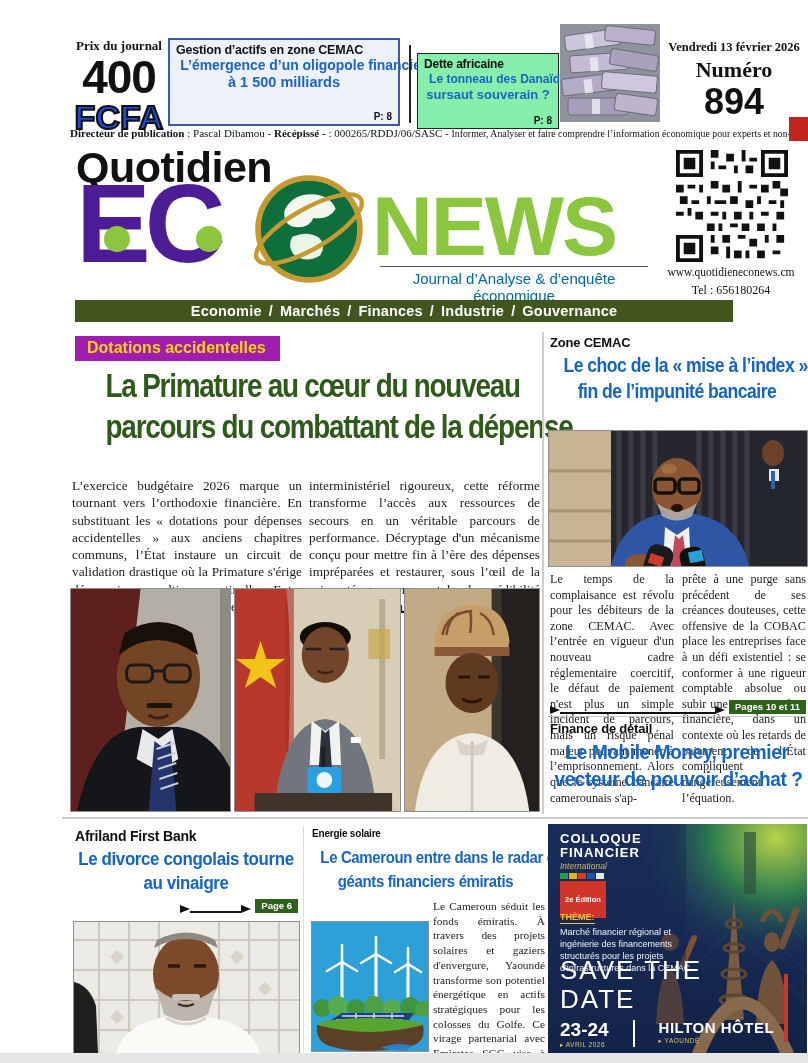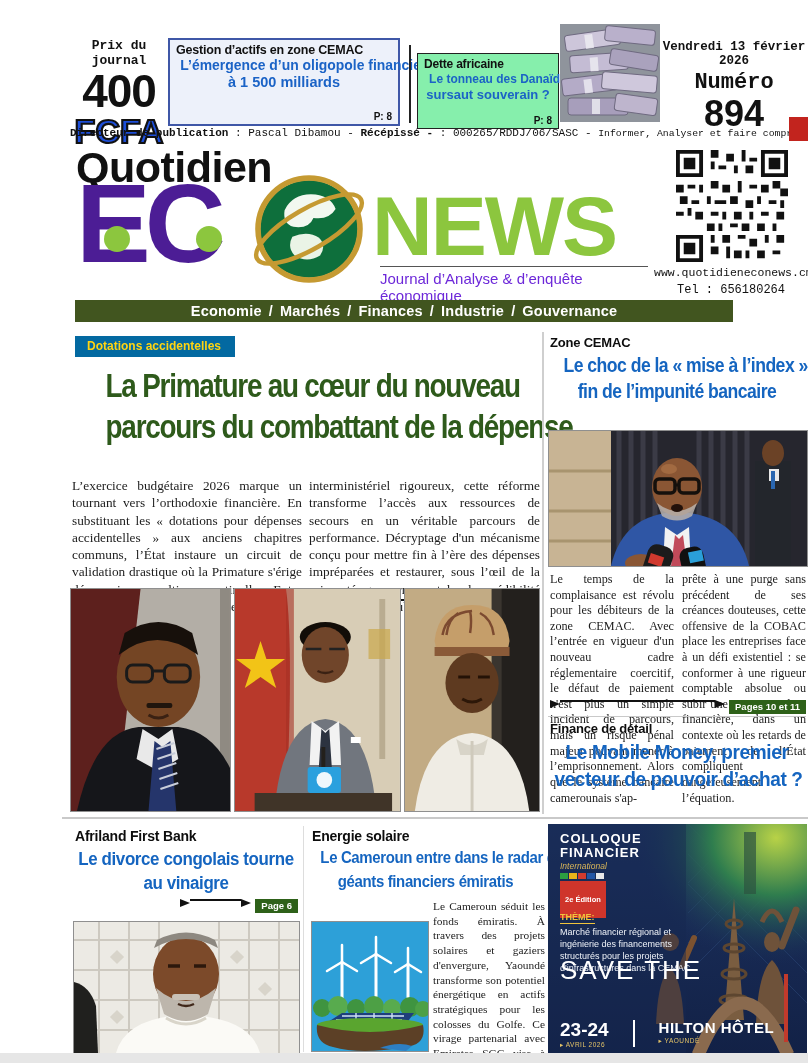--- a/index.html
+++ b/index.html
@@ -1,40 +1,40 @@
 <!DOCTYPE html>
 <html lang="fr"><head>
 <meta charset="utf-8">
 <style>
   html,body{margin:0;padding:0;background:#f1f1f1;}
   .page{position:relative;width:808px;height:1063px;background:#ffffff;overflow:hidden;
         font-family:"Liberation Sans",sans-serif;color:#111;}
   .abs{position:absolute;}
-  .serif{font-family:Liberation Mono, monospace;}
+  .serif{font-family:Liberation Serif, serif;}
   .b{font-weight:bold;}
   .cond{white-space:nowrap;}
   
   .teaser{box-sizing:border-box;padding:3px 6px 2px 6px;}
   .teaser .kick{font-weight:800;font-size:12.5px;letter-spacing:-.2px;}
   .teaser .tline{font-weight:800;color:#1b63c6;text-align:center;line-height:1.2;}
   .pref{position:absolute;right:6px;bottom:2px;font-size:10px;font-weight:800;}
   
   .navbar{background:#41551f;color:#fff;display:flex;align-items:center;justify-content:center;
           font-weight:800;font-size:14.5px;letter-spacing:.2px;}
   .navbar .sep{margin:0 7px;}
   
   .hl-green{color:#2e5a1b;font-weight:800;text-align:center;}
   .hl-blue{color:#1565c0;font-weight:800;text-align:center;}
   .kicker{font-weight:800;font-size:13px;color:#0d0d0d;letter-spacing:-.2px;}
   .bodytxt{font-family:"Liberation Serif",serif;text-align:justify;color:#1c1c1c;}
   
   .pbadge{display:inline-block;background:#2e6119;color:#fff;font-weight:800;font-size:9.5px;
           padding:1px 6px 2px 6px;vertical-align:middle;}
   
-  .arrowrow{display:flex;align-items:flex-start;}
+  .arrowrow{display:flex;align-items:flex-end;}
   .arrowrow .tri{width:0;height:0;border-top:4px solid transparent;border-bottom:4px solid transparent;
                  border-left:10px solid #111;}
   .arrowrow .shaft{height:2px;background:#111;flex:1;}
   .arrowrow .pbadge{margin-left:4px;}
   .photo-frame{border:1px solid #8f8f8f;background:#ddd;}
   .vline{background:#cfcfcf;}
   .hline{background:#c9c9c9;}
   
   .outline-txt{color:#1d4ed8;-webkit-text-stroke:2.2px #111;}
   
@@ -123,21 +123,21 @@
 
   <svg class="abs" style="left:248px;top:168px;" width="122" height="122" viewBox="0 0 110 110">
     <circle cx="55" cy="55" r="44" fill="#0e6f3c"></circle>
     <path d="M33 38q8-16 28-14 14 2 18 13-6 10-20 8-4 10-18 8-10-3-8-15z" fill="#f2f8f0"></path>
     <path d="M40 62q14-6 24 1 7 7 1 16-12 7-23 0-7-8-2-17z" fill="#eaf4e6"></path>
     <circle cx="55" cy="55" r="46" fill="none" stroke="#c59a32" stroke-width="5"></circle>
     <ellipse cx="55" cy="55" rx="54" ry="18" fill="none" stroke="#c59a32" stroke-width="4" transform="rotate(-30 55 55)"></ellipse>
   </svg>
 
   <div class="abs" style="left:372px;top:184px;font-size:84px;font-weight:900;color:#8cc63e;letter-spacing:-2px;line-height:1;">NEWS</div>
-  <div class="abs" style="left:380px;top:266px;font-size:15px;color:#6d28d9;border-top:1.5px solid #555;padding-top:3px;width:268px;">Journal d’Analyse &amp; d’enquête économique</div>
+  <div class="abs" style="left:380px;top:266px;font-size:15px;color:#0369a1;border-top:1.5px solid #555;padding-top:3px;width:268px;text-align:center;">Journal d’Analyse &amp; d’enquête économique</div>
 
   <svg class="abs" style="left:676px;top:150px;" width="112" height="112" viewBox="0 0 29 29">
     <rect width="29" height="29" fill="#fff"></rect>
     <g fill="#111">
       <path d="M0 0h7v7H0zM22 0h7v7h-7zM0 22h7v7H0z"></path>
       <path fill="#fff" d="M1 1h5v5H1zM23 1h5v5h-5zM1 23h5v5H1z"></path>
       <path d="M2 2h3v3H2zM24 2h3v3h-3zM2 24h3v3H2z"></path>
       <path d="M9 0h2v2H9zM13 1h2v2h-2zM17 0h1v3h-1zM19 2h2v1h-2zM9 3h1v2H9zM11 4h2v1h-2zM15 4h1v2h-1zM18 4h2v2h-2zM0 9h2v2H0zM3 9h2v1H3zM6 9h1v2H6zM9 8h2v2H9zM12 9h2v2h-2zM16 8h1v3h-1zM19 9h2v1h-2zM22 9h2v2h-2zM25 8h2v2h-2zM27 10h2v2h-2zM1 12h2v2H1zM4 13h2v1H4zM8 12h1v2H8zM10 13h3v1h-3zM14 12h2v2h-2zM18 13h2v2h-2zM21 12h1v2h-1zM24 13h2v1h-2zM27 13h1v2h-1zM0 16h2v1H0zM3 15h1v2H3zM5 16h2v2H5zM9 16h2v1H9zM12 16h1v2h-1zM15 16h2v2h-2zM19 16h1v2h-1zM22 16h2v1h-2zM26 16h2v2h-2zM8 19h2v2H8zM11 19h1v2h-1zM14 19h2v1h-2zM17 19h2v2h-2zM21 19h2v2h-2zM25 19h1v2h-1zM9 22h1v2H9zM12 22h2v2h-2zM16 22h2v1h-2zM19 23h2v2h-2zM23 22h1v2h-1zM26 22h2v2h-2zM9 25h2v2H9zM13 25h1v3h-1zM15 26h2v2h-2zM18 26h1v2h-1zM21 26h2v2h-2zM25 26h2v1h-2z"></path>
     </g>
   </svg>
@@ -149,21 +149,21 @@
     <span class="sep">/</span>
     <span>Marchés</span>
     <span class="sep">/</span>
     <span>Finances</span>
     <span class="sep">/</span>
     <span>Industrie</span>
     <span class="sep">/</span>
     <span>Gouvernance</span>
   </div>
 
-  <div class="abs" style="left:75px;top:336px;background:#0369a1;color:#ffd411;font-weight:800;font-size:12px;padding:3px 14px 4px 12px;">Dotations accidentelles</div>
+  <div class="abs" style="left:75px;top:336px;background:#a21caf;color:#ffd411;font-weight:800;font-size:16px;padding:3px 14px 4px 12px;">Dotations accidentelles</div>
 
   <div class="abs" style="left:62px;top:365px;width:484px;">
     <div class="hl-green cond" style="font-size:34px;letter-spacing:-1.5px;transform:scaleX(.82);line-height:1.2;">La Primature au cœur du nouveau</div>
     <div class="hl-green cond" style="font-size:34px;letter-spacing:-1.5px;transform:scaleX(.82);line-height:1.2;">parcours du combattant de la dépense</div>
   </div>
 
   <div class="abs bodytxt" style="left:72px;top:477px;width:230px;font-size:13.3px;line-height:1.3;">L’exercice budgétaire 2026 marque un tournant vers l’orthodoxie financière. En substituant les « dotations pour dépenses accidentelles » aux anciens chapitres communs, l’État instaure un circuit de validation drastique où la Primature s'érige désormais en ultime sentinelle. Entre obligation de documentation exhaustive et arbitrage</div>
   <div class="abs" style="left:309px;top:477px;width:231px;">
     <div class="bodytxt" style="font-size:13.3px;line-height:1.3;">interministériel rigoureux, cette réforme transforme l’accès aux ressources de secours en un véritable parcours de performance. Décryptage d'un mécanisme conçu pour mettre fin à l’ère des dépenses impréparées et restaurer, sous l’œil de la primauté gouvernementale, la crédibilité de la signature publique.</div>
     <div class="arrowrow" style="width:150px;margin-left:auto;margin-top:-16px;">
@@ -310,21 +310,21 @@
     <ellipse cx="112" cy="52" rx="33" ry="38" fill="#7c4a2a"></ellipse>
     <path d="M80 26q32-18 64 0l-3-8q-29-15-58 0z" fill="#8d8880"></path>
     <path d="M82 66q30 26 60 0l-8 26q-22 14-44 0z" fill="#bdb6ac"></path>
     <rect x="98" y="72" width="28" height="6" rx="3" fill="#c9c2b8"></rect>
     <path d="M104 82q8 4 16 0" stroke="#40281a" stroke-width="2.5" fill="none"></path>
     <path d="M94 44h12m14 0h12" stroke="#2c180c" stroke-width="3.5"></path>
   </svg>
 
   <div class="abs vline" style="left:303px;top:826px;width:1px;height:226px;background:#ddd;"></div>
 
-  <div class="abs kicker" style="left:312px;top:828px;font-size:14px;">Energie solaire</div>
+  <div class="abs kicker" style="left:312px;top:828px;font-size:10px;">Energie solaire</div>
   <div class="abs" style="left:306px;top:846px;width:239px;">
     <div class="hl-blue cond" style="font-size:17px;letter-spacing:-.4px;transform:scaleX(.88);line-height:1.4;">Le Cameroun entre dans le radar des</div>
     <div class="hl-blue cond" style="font-size:17px;letter-spacing:-.4px;transform:scaleX(.88);line-height:1.4;">géants financiers émiratis</div>
   </div>
   <svg class="abs photo-frame" style="left:311px;top:921px;" width="116" height="129" viewBox="0 0 116 129" preserveAspectRatio="none">
     <rect width="116" height="129" fill="#2da0d8"></rect>
     <g stroke="#fff" stroke-width="3" stroke-linecap="round">
       <path d="M30 40v44M64 32v46M96 42v40"></path>
     </g>
     <g stroke="#fff" stroke-width="2.5" stroke-linecap="round">
@@ -400,20 +400,21 @@
         <rect x="18" width="8" height="6" fill="#d23b2e"></rect>
           <rect x="27" width="8" height="6" fill="#2255a4"></rect>
         <rect x="36" width="8" height="6" fill="#e8e8e8"></rect>
       </svg>
       <span class="edbadge">2e Édition</span>
     </div>
     <div class="abs theme-label" style="left:12px;top:88px;">THÈME:</div>
     <div class="abs theme-text" style="left:12px;top:102px;width:152px;">Marché financier régional et ingénierie des financements structurés pour les projets d'infrastructures dans la CEMAC</div>
     <div class="abs" style="left:12px;top:132px;">
       <div class="save">SAVE THE</div>
+      <div class="save">DATE</div>
     </div>
     <div class="abs" style="left:12px;top:196px;display:flex;align-items:flex-start;gap:24px;">
       <div>
         <div class="bignum">23-24</div>
         <div class="sub">▸ AVRIL 2026</div>
       </div>
       <div style="width:2px;height:27px;background:#fff;"></div>
       <div>
         <div class="venue">HILTON HÔTEL</div>
         <div class="sub">▸ YAOUNDÉ</div>

